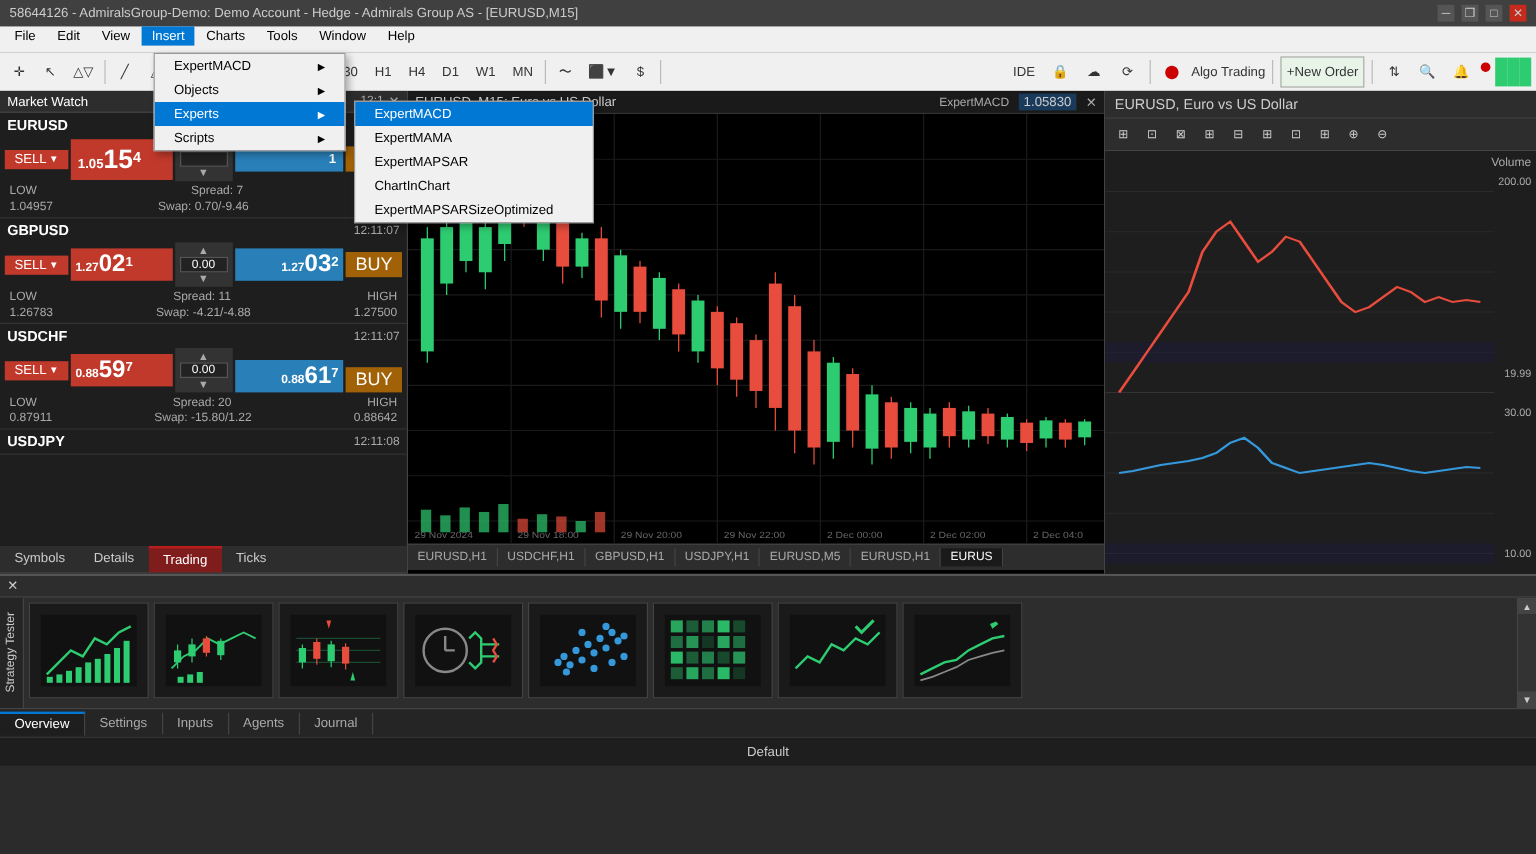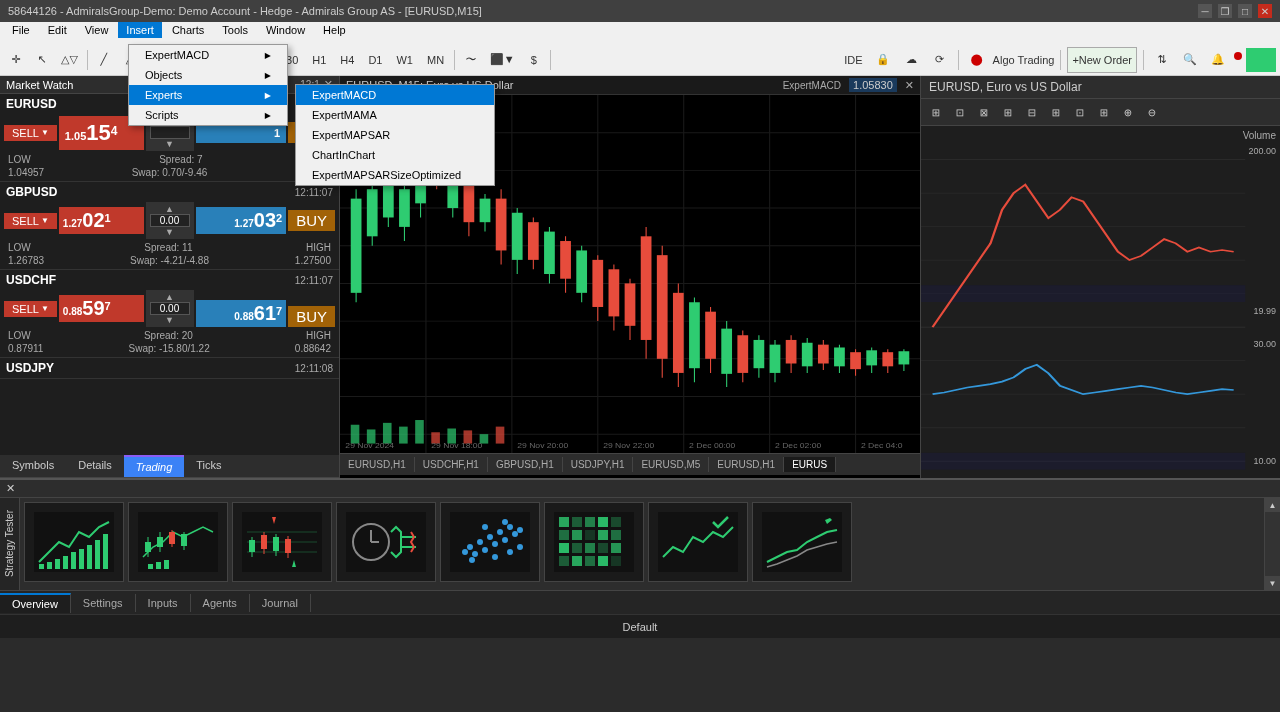--- a/index.html
+++ b/index.html
@@ -102,21 +102,21 @@
       display: flex;
       background: #2d2d2d;
       border-bottom: 1px solid #444;
     }
     .mw-tab {
       padding: 4px 12px;
       cursor: pointer;
       font-size: 11px;
       color: #ccc;
     }
-    .mw-tab.active { background: #3b82f6; color: #fff; border-top: 2px solid #8b5cf6; font-style: italic; }
+    .mw-tab.active { background: #7f1d1d; color: #fff; border-top: 2px solid #b91c1c; }
 
     .currency-block {
       border-bottom: 1px solid #333;
       padding: 2px 4px;
     }
     .currency-header {
       display: flex;
       align-items: center;
       justify-content: space-between;
       padding: 1px 2px;

